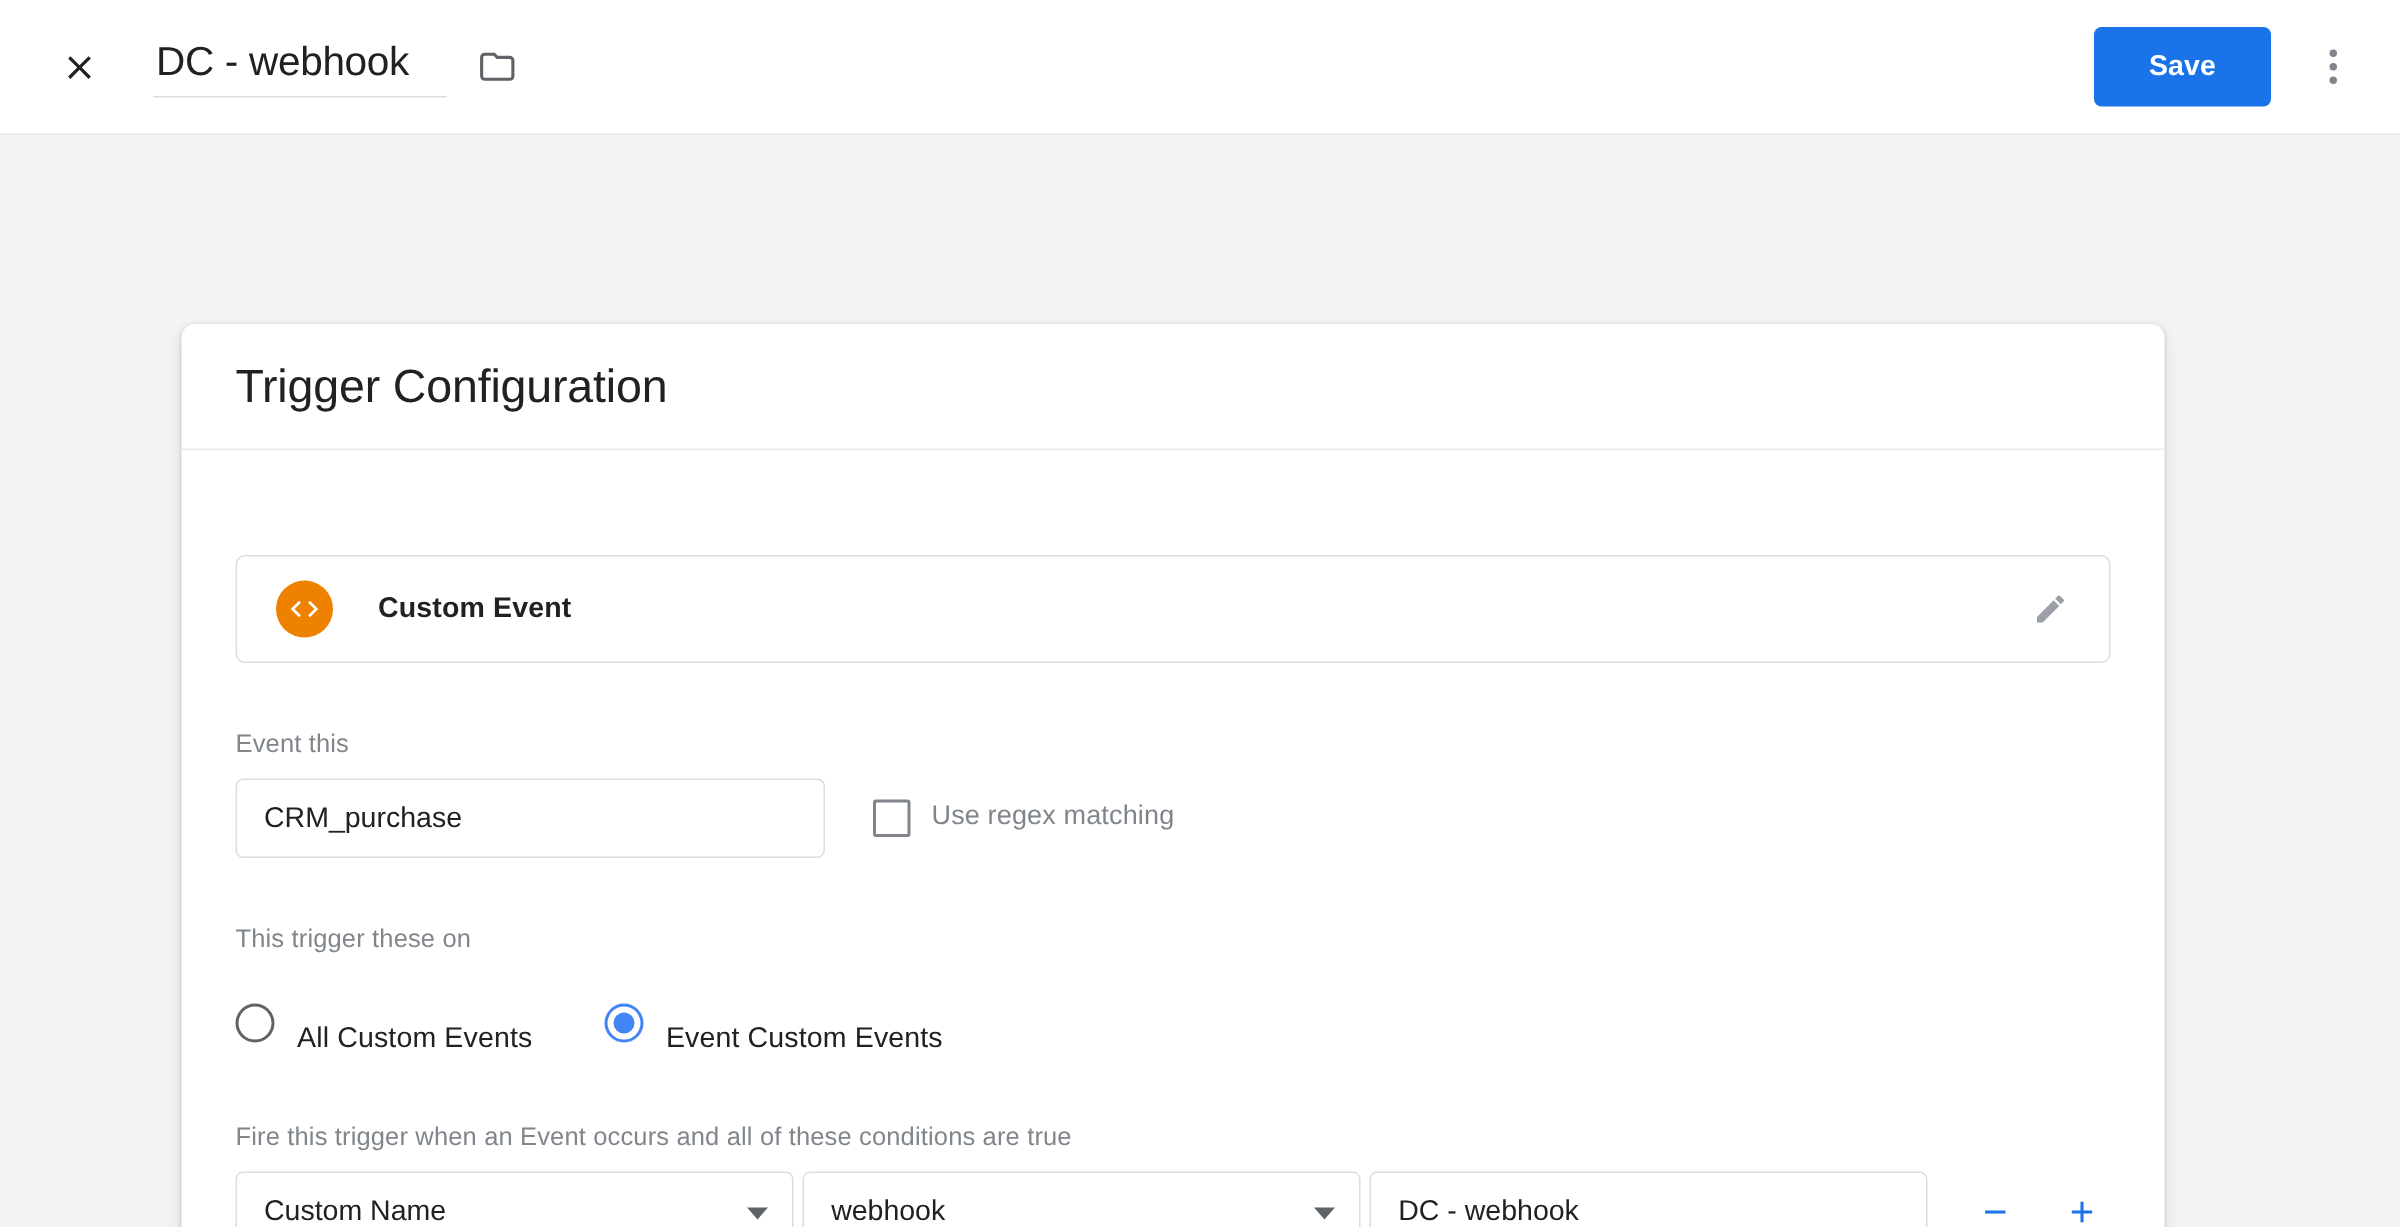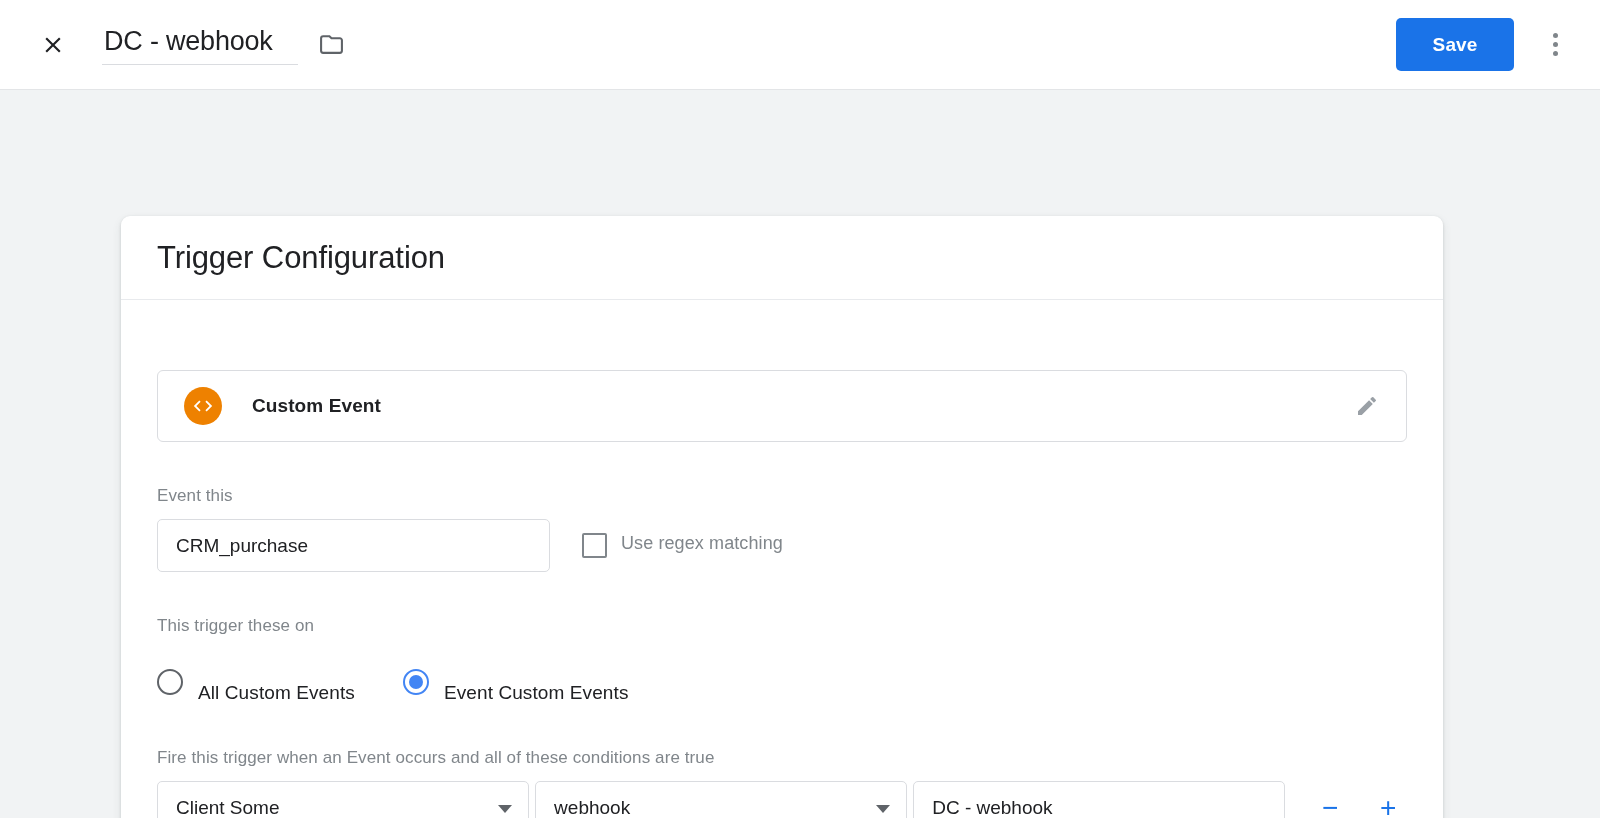--- a/index.html
+++ b/index.html
@@ -351,21 +351,21 @@
 
         </div>
       </div>
 
       <div class="section">
         <div class="field-label">Fire this trigger when an Event occurs and all of these conditions are true</div>
 
         <div class="cond-row">
 
           <div class="select-box sel-var">
-            <span>Client Some</span>
+            <span>Custom Name</span>
             <span class="caret"></span>
           </div>
 
           <div class="select-box sel-op">
             <span>webhook</span>
             <span class="caret"></span>
           </div>
 
           <input class="text-input cond-value" value="DC - webhook" placeholder="Value" style="">
 

